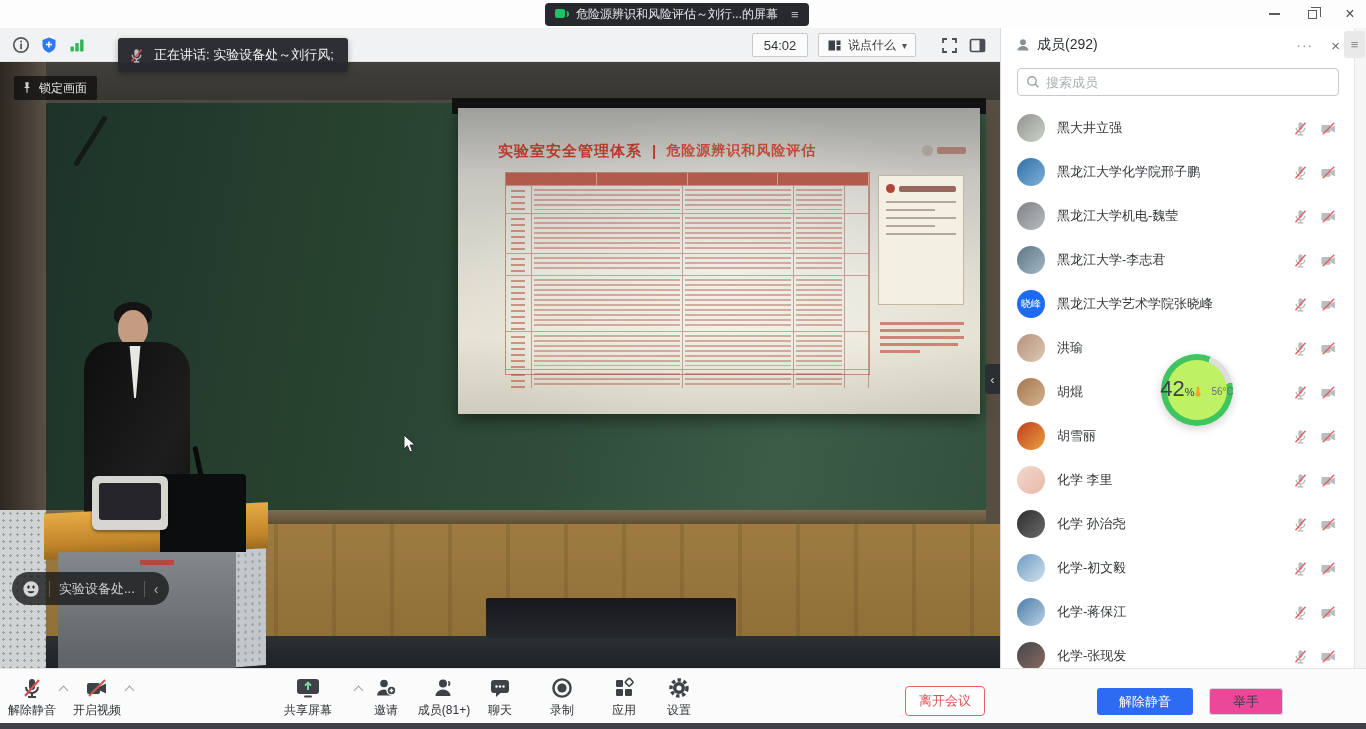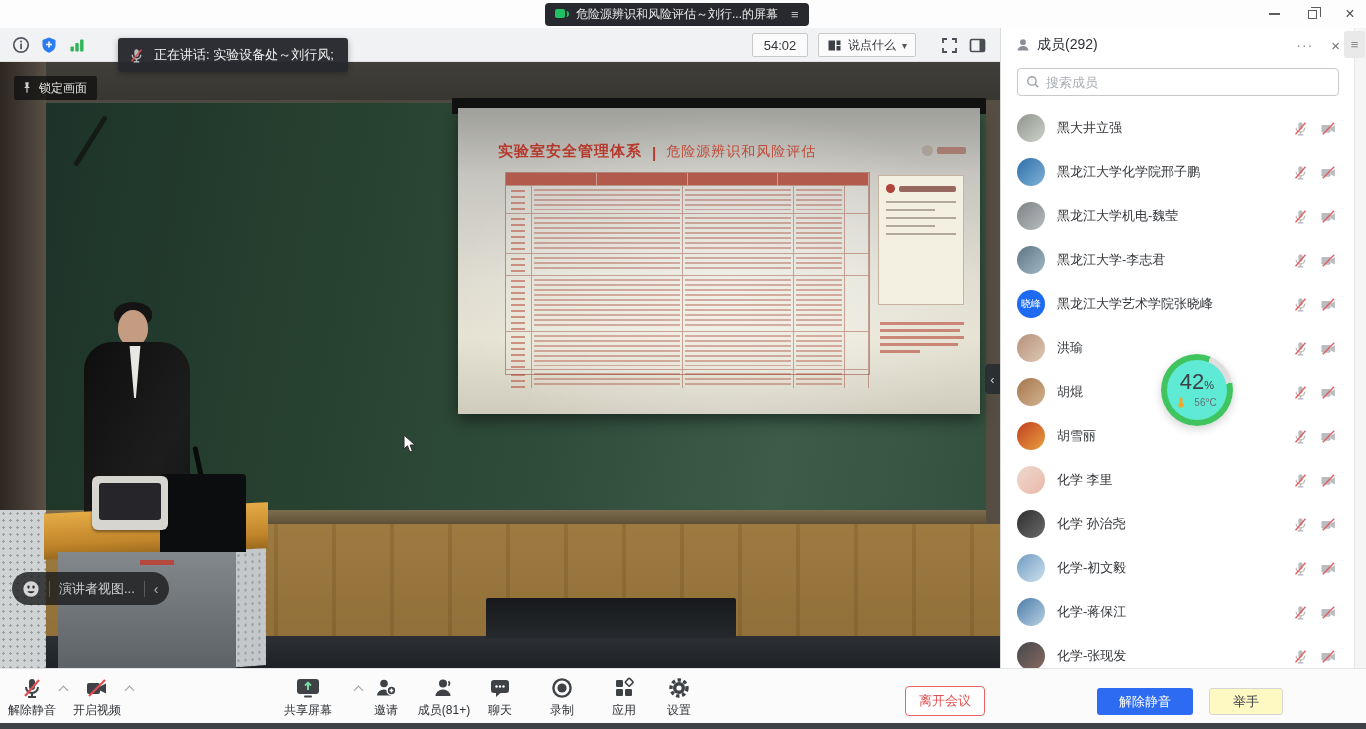--- a/index.html
+++ b/index.html
@@ -65,24 +65,24 @@
     background:linear-gradient(180deg,#2c3034,#1e2226); }
   .wall-right-sliver { position:absolute; left:986px; top:38px; width:14px; height:424px; background:#564e42; }
 
   
   .screen-frame { position:absolute; left:452px; top:36px; width:534px; height:16px; background:#121212; }
   .screen { position:absolute; left:458px; top:46px; width:522px; height:306px;
     background:linear-gradient(180deg,#9f9f9b 0%,#c6c5bf 22%,#dedcd0 55%,#e6e3d4 75%,#cfccbd 100%);
     box-shadow:0 6px 14px rgba(0,0,0,.45); }
   .screen .glow { position:absolute; inset:0;
     background:radial-gradient(ellipse at 52% 60%, rgba(255,255,250,.5), rgba(255,255,250,0) 70%); }
-  .slide-title { position:absolute; left:40px; top:34px; width:460px; display:flex; align-items:flex-end; gap:10px; }
+  .slide-title { position:absolute; left:40px; top:34px; width:460px; display:flex; align-items:flex-start; gap:10px; }
   .slide-title .tl { color:#b5392c; font-size:15px; font-weight:bold; letter-spacing:1px; }
   .slide-title .dv { color:#b5392c; font-size:15px; font-weight:bold; }
-  .slide-title .tr { color:#c04a38; font-size:14px; font-weight:normal; letter-spacing:1px; }
+  .slide-title .tr { color:#c04a38; font-size:14px; font-weight:bold; letter-spacing:1px; }
   .slide-logo { position:absolute; right:14px; top:36px; width:44px; height:12px; display:flex; gap:4px; align-items:center; }
   .slide-logo .seal { width:11px; height:11px; border-radius:50%; background:#a9a098; }
   .slide-logo .scr { flex:1; height:7px; background:#9b5a50; opacity:.65; border-radius:2px; }
 
   .slide-table { position:absolute; left:47px; top:64px; width:365px; height:203px;
     border:1px solid rgba(150,70,55,.55); background:rgba(255,255,255,.12); }
   .st-head { height:12px; background:#b25a4b; display:flex; }
   .st-head i { flex:1; border-right:1px solid rgba(255,255,255,.4); }
   .st-row { display:flex; border-top:1px solid rgba(150,70,55,.45); }
   .st-cat { width:26px; border-right:1px solid rgba(150,70,55,.45);
@@ -165,22 +165,22 @@
   .avatar { width:28px; height:28px; border-radius:50%; flex:0 0 28px;
     display:flex; align-items:center; justify-content:center; }
   .avatar.avatar-text { color:#fff; font-size:10px; letter-spacing:0; }
   .member-name { flex:1; font-size:13px; color:#33363a; white-space:nowrap; overflow:hidden; }
   .row-icons { display:flex; gap:10px; align-items:center; }
 
   
   #gauge { position:absolute; left:160px; top:326px; width:72px; height:72px; z-index:20; }
   #gauge .ring { position:absolute; inset:0; border-radius:50%;
     box-shadow:0 3px 10px rgba(0,0,0,.18); }
-  #gauge .inner { position:absolute; inset:6px; border-radius:50%; background:#5eead4;
-    display:flex; flex-direction:column; align-items:center; justify-content:center; }
+  #gauge .inner { position:absolute; inset:6px; border-radius:50%; background:#bef264;
+    display:flex; flex-direction:row; align-items:center; justify-content:center; }
   #gauge .pct { font-size:22px; color:#3c4147; line-height:20px; }
   #gauge .pct small { font-size:11px; }
   #gauge .temp { display:flex; align-items:center; gap:9px; font-size:10px; color:#6b6f76; margin-top:2px; }
 
   
   #right-strip { position:absolute; left:1354px; top:28px; width:12px; height:640px; background:#f5f5f5;
     border-left:1px solid #e7e7e7; }
   #sort-btn { position:absolute; left:1344px; top:31px; width:21px; height:27px; background:#e9e9e9;
     border-radius:3px; display:flex; align-items:center; justify-content:center; color:#8a8a8a; font-size:13px; z-index:5; }
 
@@ -190,21 +190,21 @@
   .fbtn { position:absolute; top:5px; width:64px; text-align:center; }
   .fbtn .ic { height:26px; display:flex; align-items:flex-end; justify-content:center; }
   .fbtn .lb { font-size:12px; color:#2f3237; margin-top:2px; white-space:nowrap; }
   .chev-up { position:absolute; width:7px; height:7px; border-left:1.6px solid #9aa0a6; border-top:1.6px solid #9aa0a6;
     transform:rotate(45deg); }
   #leave-btn { position:absolute; left:905px; top:17px; width:80px; height:30px; background:#fff;
     border:1px solid #e86464; border-radius:4px; color:#e05252; font-size:13px;
     display:flex; align-items:center; justify-content:center; }
   #panel-unmute { position:absolute; left:1097px; top:19px; width:96px; height:27px; background:#2d6bf2;
     border:none; border-radius:3px; color:#fff; font-size:13px; display:flex; align-items:center; justify-content:center; }
-  #panel-hand { position:absolute; left:1209px; top:19px; width:74px; height:27px; background:#fef9c3;
+  #panel-hand { position:absolute; left:1209px; top:19px; width:74px; height:27px; background:#ec4899;
     border:1px solid #d6d6d6; border-radius:3px; color:#3a3d42; font-size:13px;
     display:flex; align-items:center; justify-content:center; }
   #bottom-strip { position:absolute; left:0; top:723px; width:1366px; height:6px; background:#3e4247; }
 </style>
 </head>
 <body>
 
 <div id="app">
 
   <div id="titlebar">
@@ -404,21 +404,21 @@
     </div>
 
     <div id="chat-bubble">
       <svg width="18" height="18" viewBox="0 0 20 20">
         <circle cx="10" cy="10" r="8.5" fill="#d6d6d6"></circle>
         <rect x="6" y="6" width="2.4" height="3.6" rx="1.2" fill="#2a2a2a"></rect>
         <rect x="11.6" y="6" width="2.4" height="3.6" rx="1.2" fill="#2a2a2a"></rect>
         <path d="M6 12.5 a4.2 3 0 0 0 8 0 Z" fill="#2a2a2a"></path>
       </svg>
       <span class="sep"></span>
-      <span class="ph">演讲者视图...</span>
+      <span class="ph">实验设备处...</span>
       <span class="sep"></span>
       <span class="back">‹</span>
     </div>
 
     <div id="collapse-tab">‹</div>
 
     <svg id="cursor" width="14" height="20" viewBox="0 0 14 20">
       <path d="M1 1 L1 15 L4.5 11.8 L6.8 18 L9.4 17 L7.1 11 L12 11 Z" fill="#ffffff" stroke="#2a2a2a" stroke-width="1"></path>
     </svg>
   </div>

